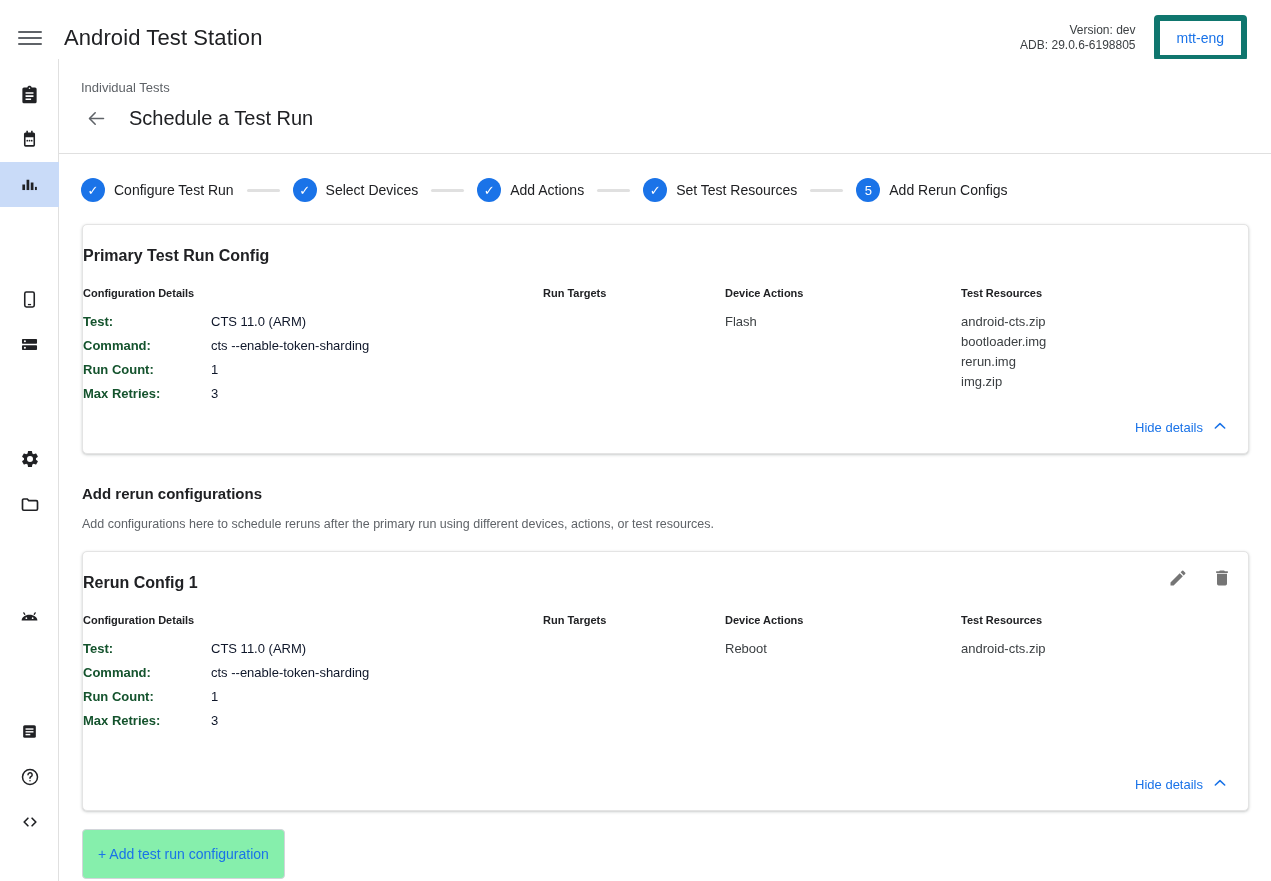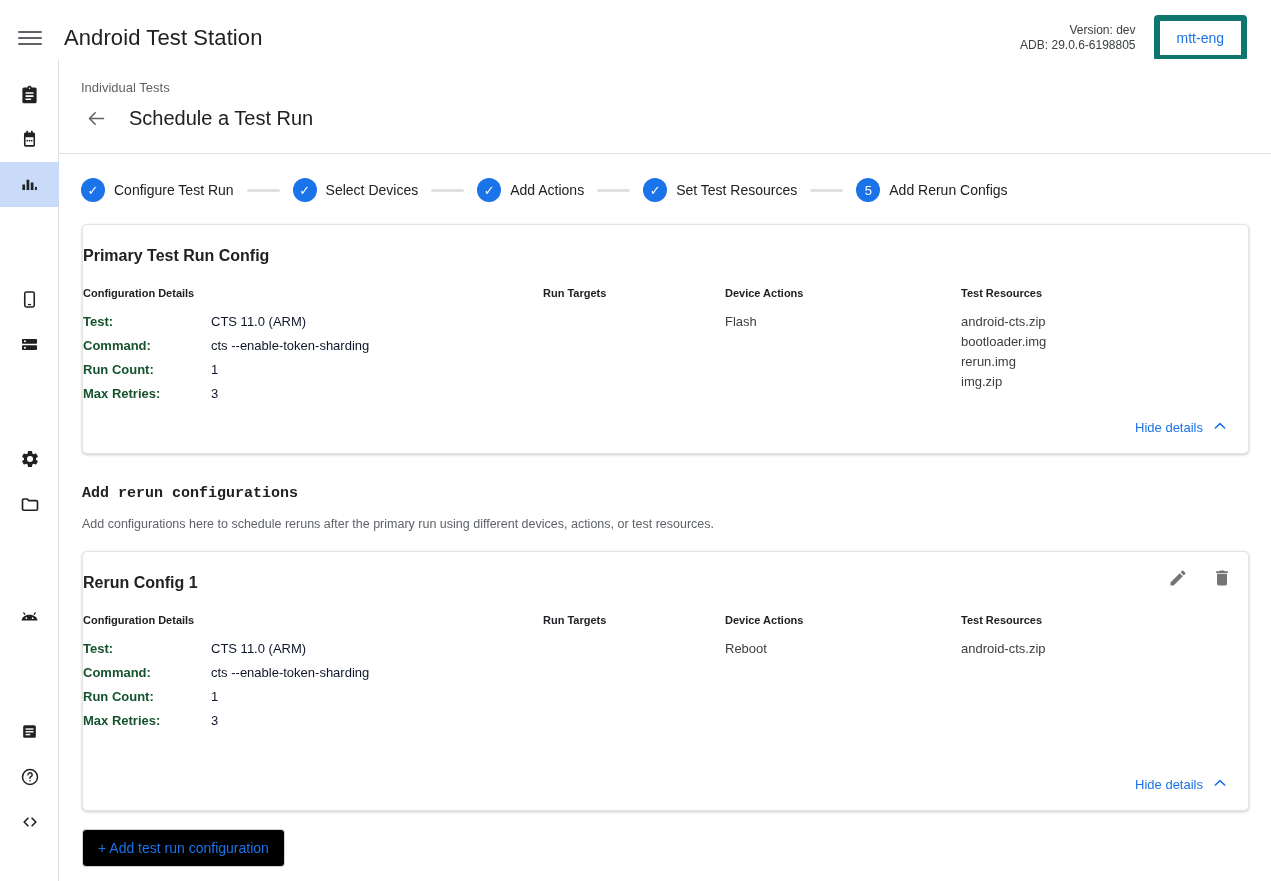--- a/index.html
+++ b/index.html
@@ -122,35 +122,34 @@
   }
   .icon-btn {
     width: 28px; height: 28px; display: flex; align-items: center; justify-content: center;
     cursor: pointer;
   }
 
   
   .section-title {
     font-size: 15px; font-weight: 700; color: #202124;
     margin: 31px 0 0 23px;
-    font-family: Liberation Mono, monospace;
   }
   .section-desc {
     font-size: 12.5px; color: #5f6368; margin: 15px 0 20px 23px;
   }
 
   
   .btn-row { display: flex; align-items: center; margin-left: 23px; }
   .btn {
     font-family: "Liberation Sans", sans-serif;
     font-size: 14px; border-radius: 4px; cursor: pointer;
   }
   .btn-outline {
-    border: 1px solid #d2d5da; background: #000000; color: #1a73e8;
-    padding: 10px 15px;
+    border: 1px solid #d2d5da; background: #86efac; color: #1a73e8;
+    padding: 16px 15px;
   }
 </style>
 </head>
 <body>
 
 <div id="app">
 
   <div class="topbar">
     <div class="hamburger">
       <span></span>

